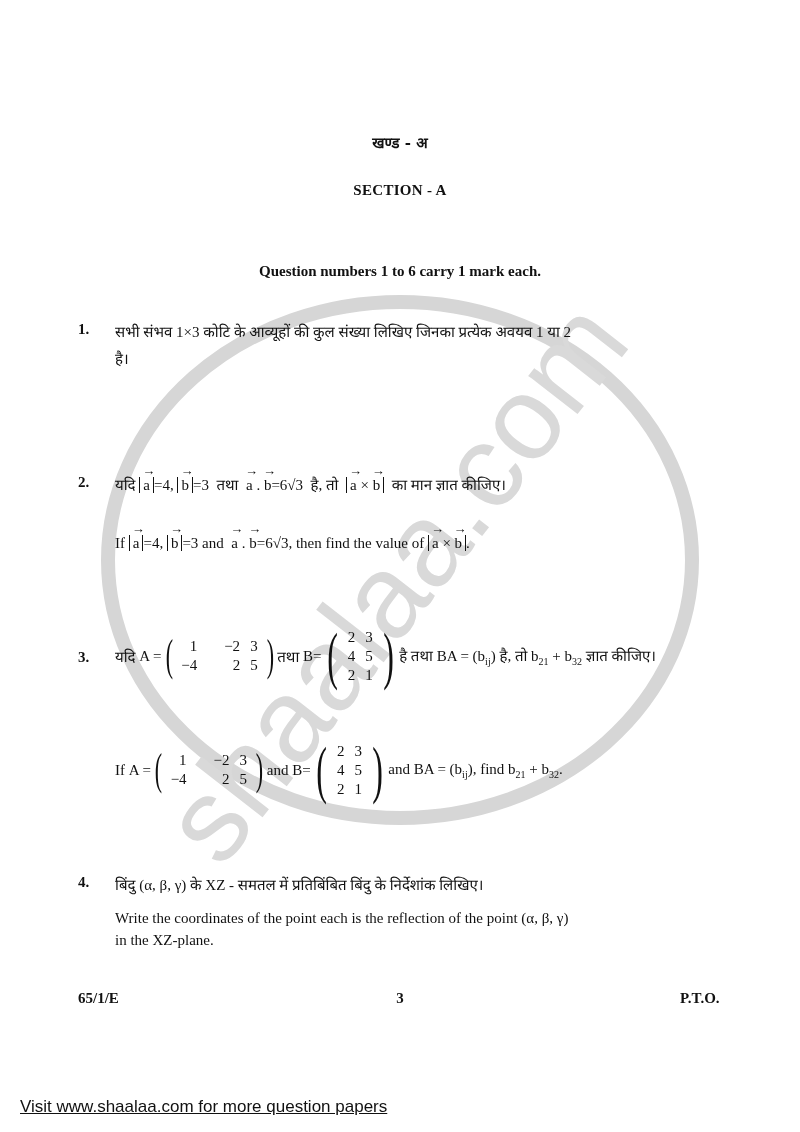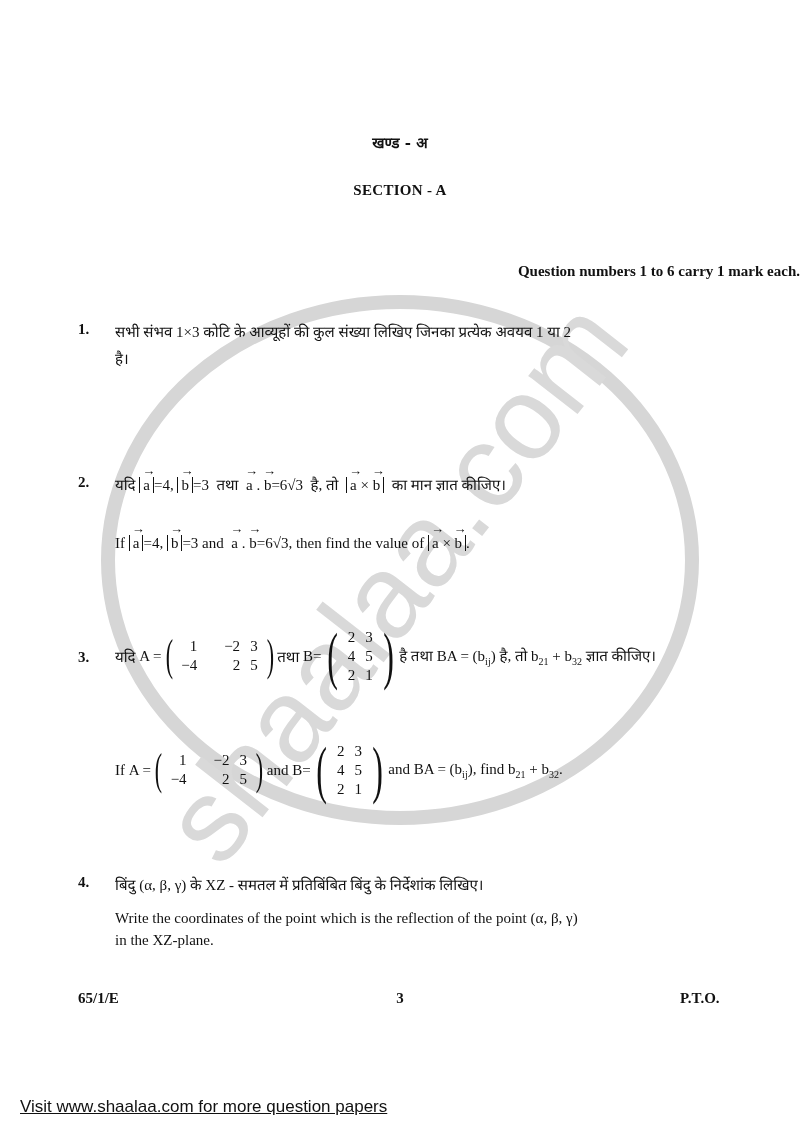--- a/index.html
+++ b/index.html
@@ -5,21 +5,21 @@
   html, body { margin: 0; padding: 0; }
   body { width: 800px; height: 1132px; background: #ffffff; position: relative; overflow: hidden;
          font-family: "DejaVu Serif", "Liberation Serif", serif; color: #111; }
   .page { position: absolute; left: 0; top: 0; width: 800px; height: 1132px; }
   .watermark { position: absolute; left: 0; top: 0; width: 800px; height: 1132px; pointer-events: none; z-index: 0; }
   .content { position: absolute; left: 0; top: 0; width: 800px; height: 1132px; z-index: 1; }
   .center { position: absolute; left: 0; width: 800px; text-align: center; }
   .hindi-title { top: 132px; font-size: 15px; font-weight: bold; }
   .section-title { top: 170px; font-size: 15px; font-weight: bold; font-family: "Liberation Serif", serif; letter-spacing: 0.3px; margin-top: 12px; }
   .instr-hi { top: 229px; font-size: 15px; font-weight: bold; }
-  .instr-en { top: 263px; font-size: 15px; font-weight: bold; font-family: "Liberation Serif", serif; text-align: right; }
+  .instr-en { top: 263px; font-size: 15px; font-weight: bold; font-family: "Liberation Serif", serif; }
   .qnum { position: absolute; left: 78px; font-size: 15px; font-weight: bold; font-family: "Liberation Serif", serif; }
   .line { position: absolute; left: 115px; font-size: 15px; font-family: "Liberation Serif", serif; white-space: nowrap; }
   .vec { position: relative; display: inline-block; }
   .vec::before { content: "\2192"; position: absolute; top: -14px; left: -1px; font-size: 13px; }
   .abs { display: inline-block; border-left: 1px solid #111; border-right: 1px solid #111; padding: 0 3px; line-height: 16px; }
   .matrix { display: inline-flex; align-items: center; vertical-align: middle; }
   .paren { font-size: 44px; font-weight: 100; line-height: 1; transform: scaleX(0.5); display: inline-block; }
   .paren3 { font-size: 64px; }
   .mtable { border-collapse: collapse; }
   .mtable td { padding: 0 5px; text-align: right; font-size: 15px; line-height: 19px; }
@@ -155,21 +155,21 @@
               </tr>
         </tbody>
           </table>
         <span class="paren paren3">)</span>
       </span>
       <span><span>and BA = (b</span><sub>ij</sub><span>), find b</span><sub>21</sub><span> + b</span><sub>32</sub><span>.</span></span>
     </div>
 
     <div class="qnum" style="top:874px">4.</div>
     <div class="line" style="top:874px">बिंदु (α, β, γ) के XZ - समतल में प्रतिबिंबित बिंदु के निर्देशांक लिखिए।</div>
-    <div class="line" style="top:910px">Write the coordinates of the point which is the reflection of the point (α, β, γ)</div>
+    <div class="line" style="top:910px">Write the coordinates of the point each is the reflection of the point (α, β, γ)</div>
     <div class="line" style="top:932px">in the XZ-plane.</div>
 
     <div class="footer" style="left:78px">65/1/E</div>
     <div class="footer" style="left:0; width:800px; text-align:center;">3</div>
     <div class="footer" style="left:680px">P.T.O.</div>
 
     <div class="visit">Visit www.shaalaa.com for more question papers</div>
   </div>
 </div>
 

